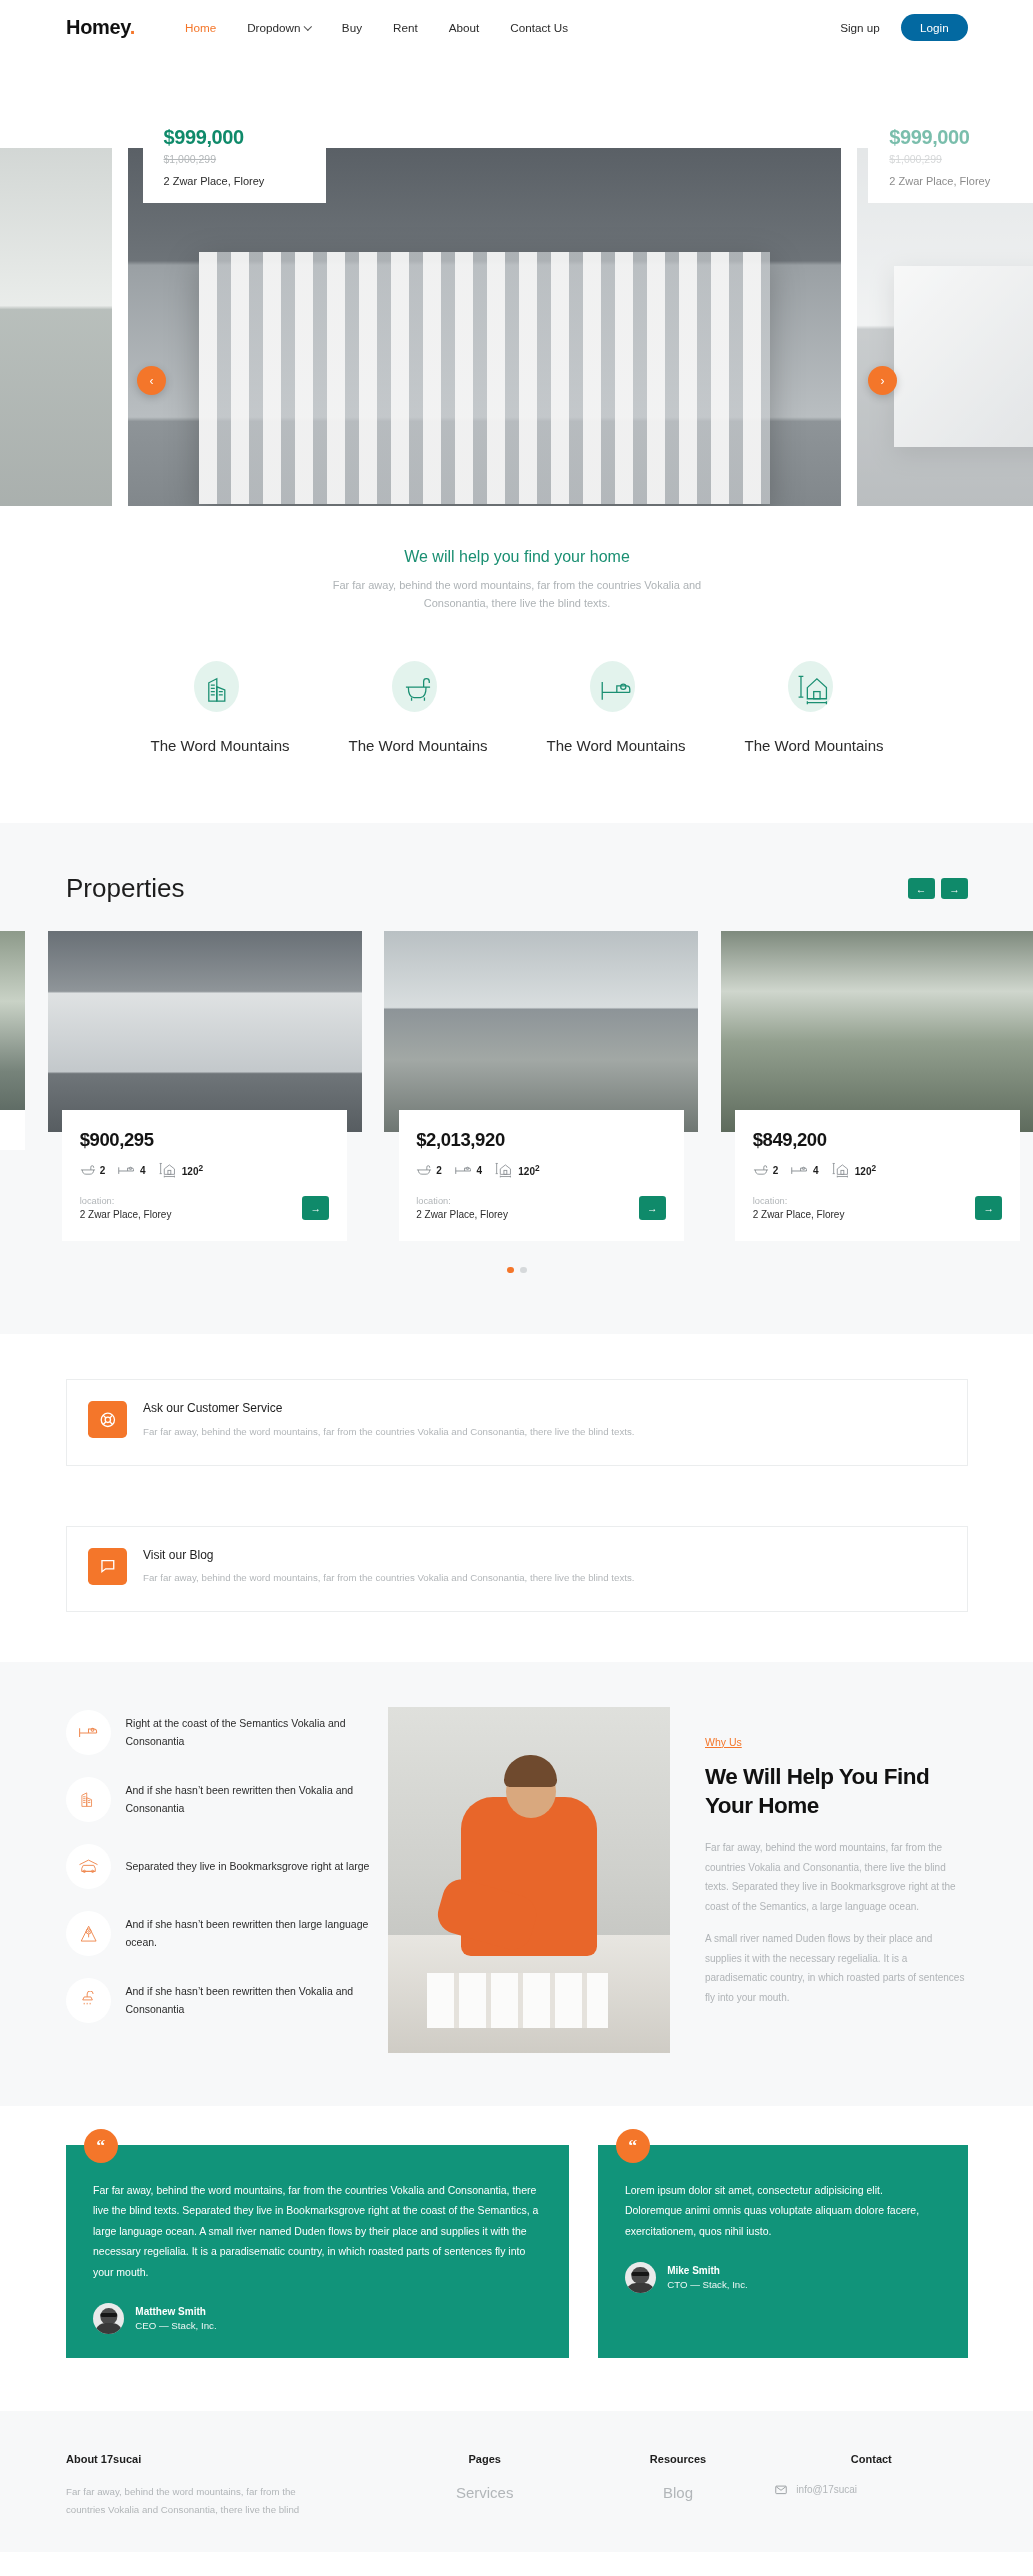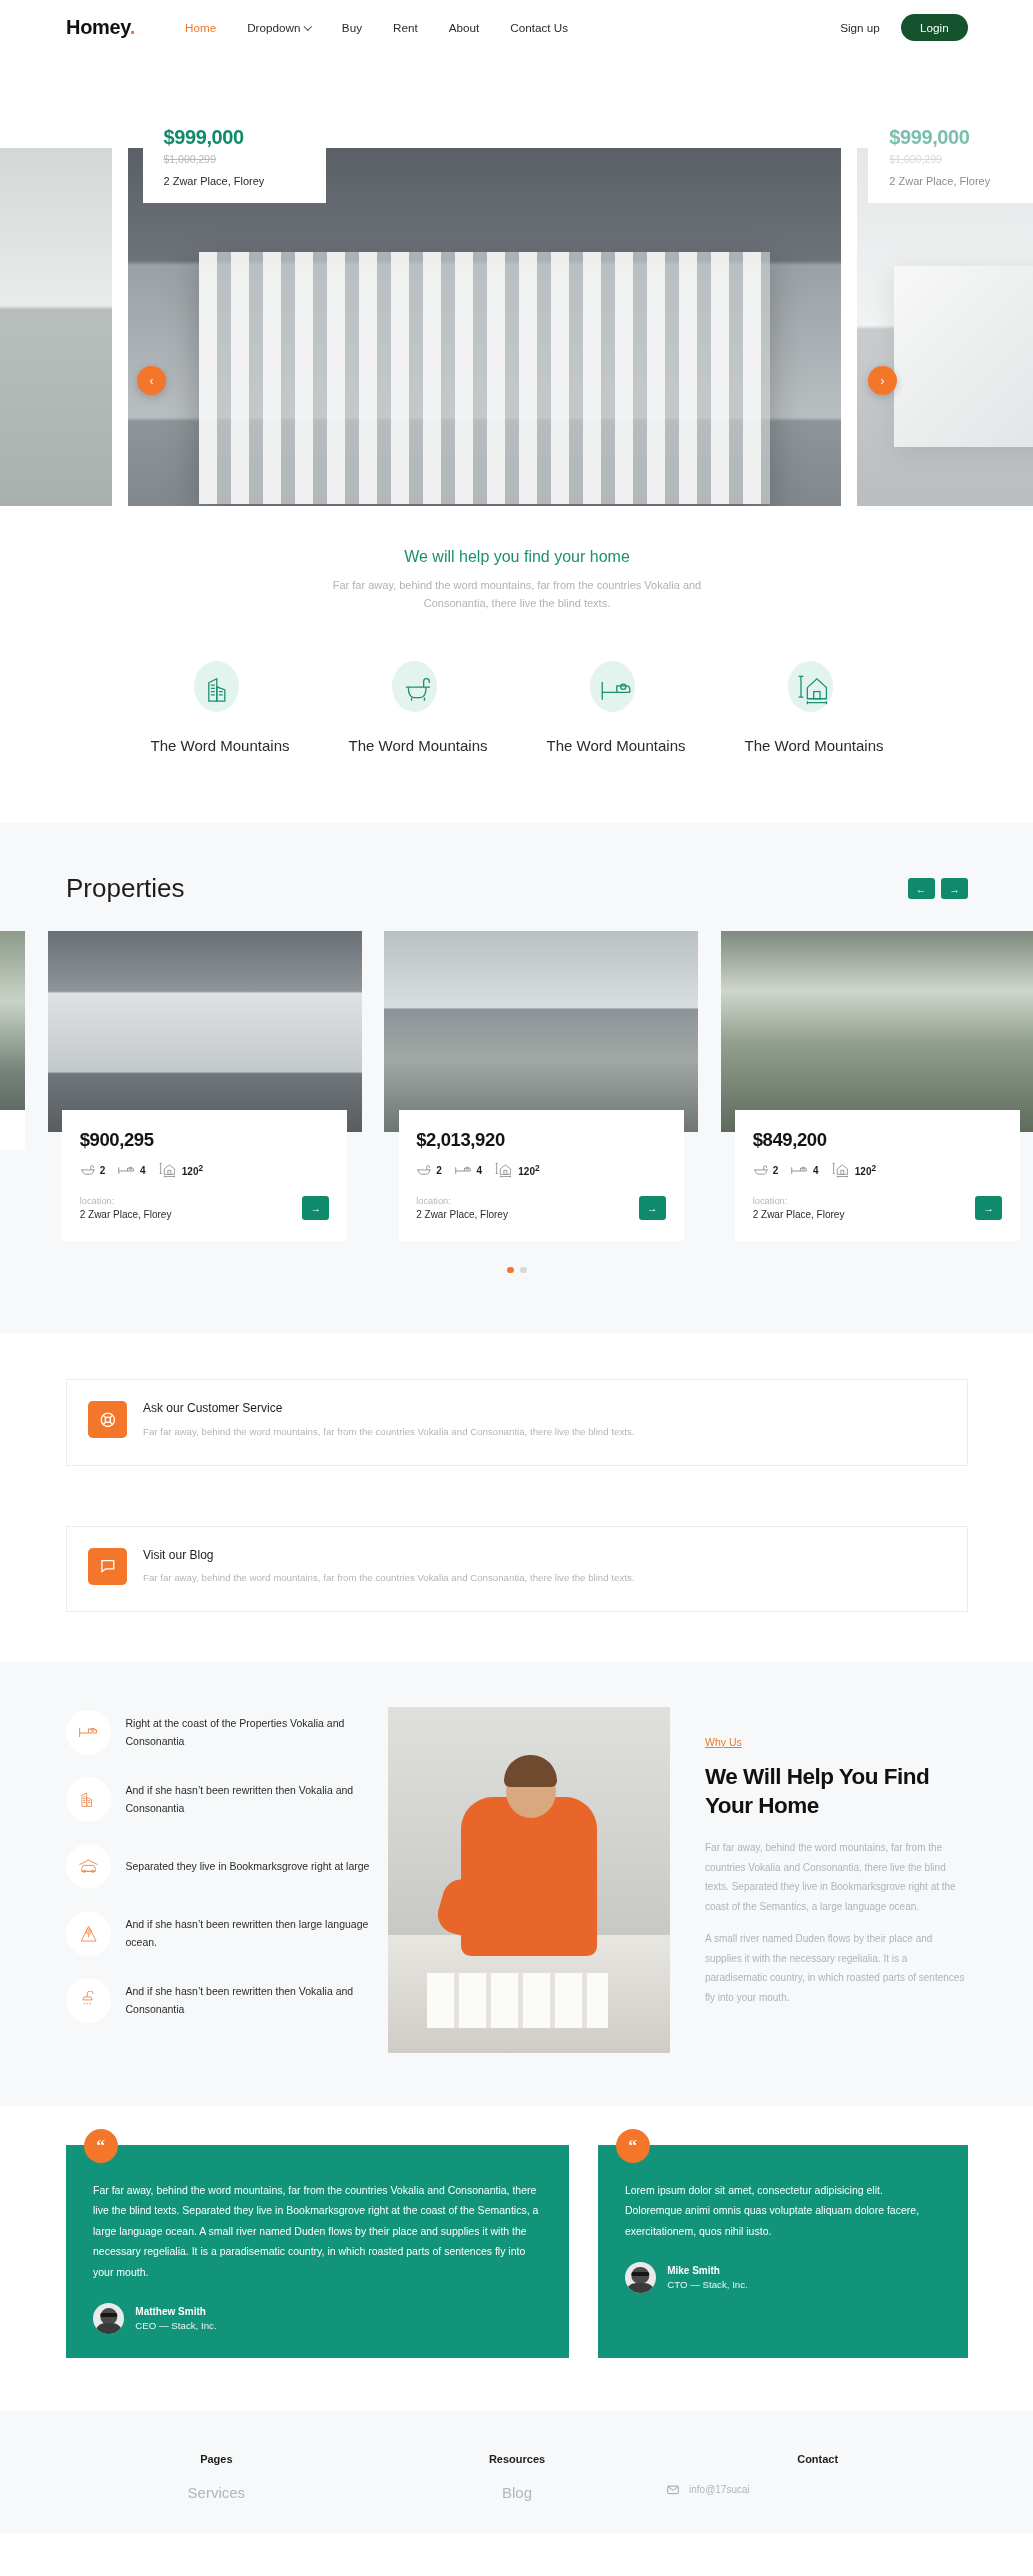--- a/index.html
+++ b/index.html
@@ -25,21 +25,21 @@
   .brand .dot { color: #f4762a; }
   .nav-links { display: flex; align-items: center; gap: 31px; margin-left: 50px; }
   .nav-link { font-size: 11.7px; color: #2b2b2b; text-decoration: none; cursor: pointer; white-space: nowrap; }
   .nav-link.active { color: #f4762a; }
   .caret { display: inline-block; margin-left: 4.8px; width: 5.6px; height: 5.6px;
     border-right: 1.3px solid #555; border-bottom: 1.3px solid #555;
     transform: rotate(45deg) translate(-1.6px,-1.6px); vertical-align: middle; }
   .nav-right { margin-left: auto; display: flex; align-items: center; gap: 21px; }
   .signup { font-size: 11.7px; color: #2b2b2b; text-decoration: none; cursor: pointer; }
   .login-btn {
-    background: #14532d; color: #fff; border: none; border-radius: 32px;
+    background: #0369a1; color: #fff; border: none; border-radius: 32px;
     padding: 7.2px 19.3px; font-size: 11.7px; cursor: pointer;
     font-family: "Liberation Sans", sans-serif;
   }
 
   
   .hero { position: relative; height: 451px; background: #fff; overflow: hidden; }
   .hero-track { position: absolute; inset: 0; display: flex; align-items: flex-start; }
   .slide {
     position: relative; flex: 0 0 auto; margin-top: 93px;
     height: 434px;
@@ -506,21 +506,21 @@
 <div class="why">
   <div class="why-list">
 
     <div class="why-item">
       <div class="why-badge">
         <svg width="21" height="14.5" viewBox="0 0 26 16" fill="none" stroke="#ef8a52" stroke-width="1.3">
           <path d="M2 3v11M2 9h21M23 9V7a3 3 0 0 0-3-3h-7v5"></path>
             <circle cx="18" cy="5" r="1.8"></circle>
         </svg>
       </div>
-      <div class="why-item-text">Right at the coast of the Properties Vokalia and Consonantia</div>
+      <div class="why-item-text">Right at the coast of the Semantics Vokalia and Consonantia</div>
     </div>
 
     <div class="why-item">
       <div class="why-badge">
         <svg width="19.3" height="19.3" viewBox="0 0 40 40" fill="none" stroke="#ef8a52" stroke-width="1.8">
           <path d="M6 34V11l10-5v28z"></path>
             <path d="M16 34V16l10 4v14z"></path>
           <path d="M8.5 14h5M8.5 18h5M8.5 22h5M8.5 26h5M18.5 22h5M18.5 26h5"></path>
         </svg>
       </div>
@@ -610,20 +610,24 @@
       </div>
       <div>
         <div class="testi-name">Mike Smith</div>
         <div class="testi-role">CTO — Stack, Inc.</div>
       </div>
     </div>
   </div>
 </div>
 
 <div class="footer">
+  <div class="f-col-about">
+    <div class="f-head">About 17sucai</div>
+    <div class="f-text">Far far away, behind the word mountains, far from the countries Vokalia and Consonantia, there live the blind</div>
+  </div>
   <div class="f-col">
     <div class="f-head">Pages</div>
     <a class="f-link">Services</a>
   </div>
   <div class="f-col">
     <div class="f-head">Resources</div>
     <a class="f-link">Blog</a>
   </div>
   <div class="f-col">
     <div class="f-head">Contact</div>

